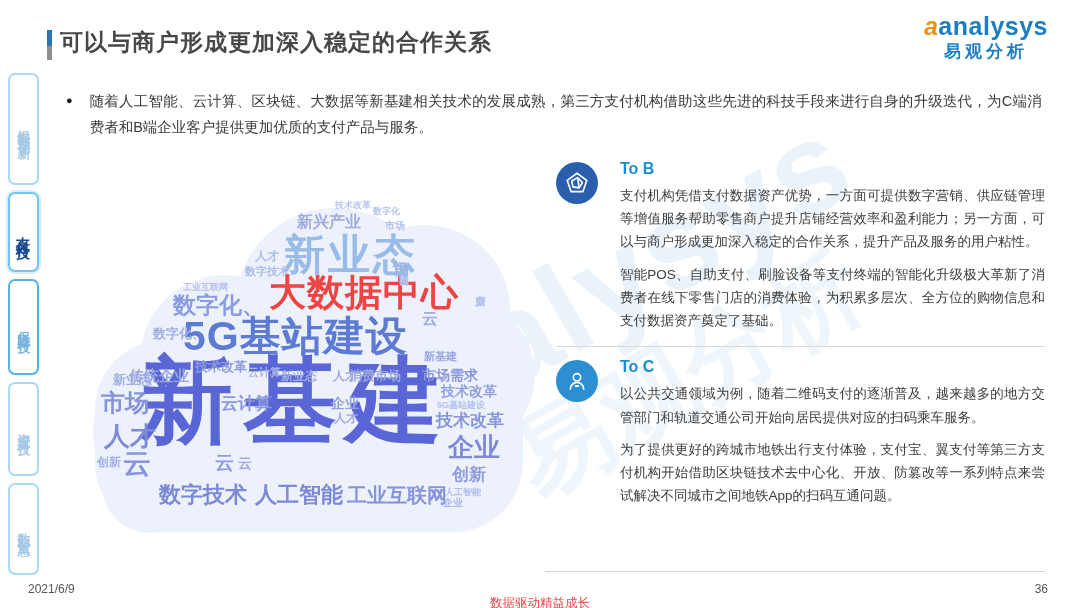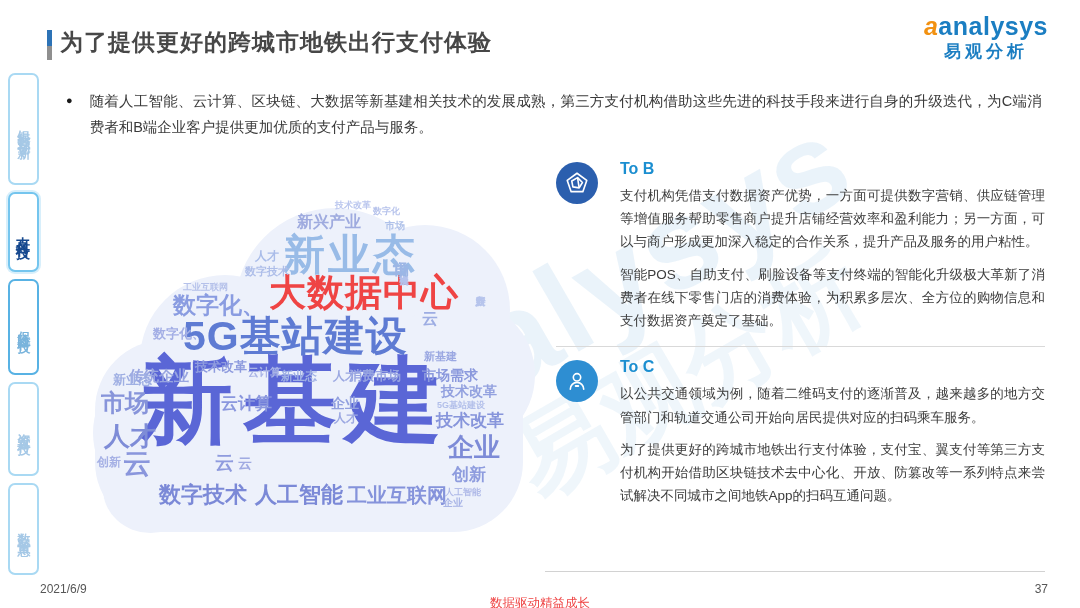--- a/index.html
+++ b/index.html
@@ -54,37 +54,37 @@
   .icon-circle{width:42px;height:42px;border-radius:50%;flex:none;display:flex;
     align-items:center;justify-content:center;margin-top:2px;}
   .icon-b{background:#2b5fae;}
   .icon-c{background:#2e8ed2;}
   .info-body{flex:1;min-width:0;}
   .info-body h3{margin:0 0 6px;font-size:16px;font-weight:700;color:#1b8ed0;}
   .info-body p{margin:0 0 9px;font-size:13.5px;line-height:1.72;color:#3d3d3d;text-align:justify;}
   .section-divider{height:1px;background:#d9d9d9;margin:5px 0 11px;}
   
   .footer-line{position:absolute;left:545px;top:571px;width:500px;height:1px;background:#d2d2d2;}
-  .footer-date{position:absolute;left:40px;top:582px;font-size:12px;color:#565656;}
+  .footer-date{position:absolute;left:28px;top:582px;font-size:12px;color:#565656;}
   .footer-center{position:absolute;left:0;right:0;top:582px;text-align:center;
     font-size:12.5px;color:#ef4444;margin-top:13px;}
   .footer-page{position:absolute;right:32px;top:582px;font-size:12px;color:#565656;}
 </style>
 </head>
 <body>
 
 <div class="slide">
 
   <div class="watermark">
     <div class="wm-en">analysys</div>
     <div class="wm-cn">易观分析</div>
   </div>
 
   <div class="title-bar"></div>
-  <h1 class="page-title" style="margin:0;">为了提供更好的跨城市地铁出行支付体验</h1>
+  <h1 class="page-title" style="margin:0;">可以与商户形成更加深入稳定的合作关系</h1>
 
   <div class="logo">
     <div class="logo-row"><span class="logo-a">a</span><span>analysys</span></div>
     <div class="logo-cn">易观分析</div>
   </div>
 
   <nav class="sidebar">
     <div class="side-tab">
         <span>银行数字创新</span>
       </div>
@@ -196,15 +196,15 @@
         <p>以公共交通领域为例，随着二维码支付的逐渐普及，越来越多的地方交管部门和轨道交通公司开始向居民提供对应的扫码乘车服务。</p>
         <p>为了提供更好的跨城市地铁出行支付体验，支付宝、翼支付等第三方支付机构开始借助区块链技术去中心化、开放、防篡改等一系列特点来尝试解决不同城市之间地铁App的扫码互通问题。</p>
       </div>
     </section>
 
   </div>
 
   <div class="footer-line"></div>
   <div class="footer-date">2021/6/9</div>
   <div class="footer-center">数据驱动精益成长</div>
-  <div class="footer-page">37</div>
+  <div class="footer-page">36</div>
 
 </div>
 
 </body></html>

